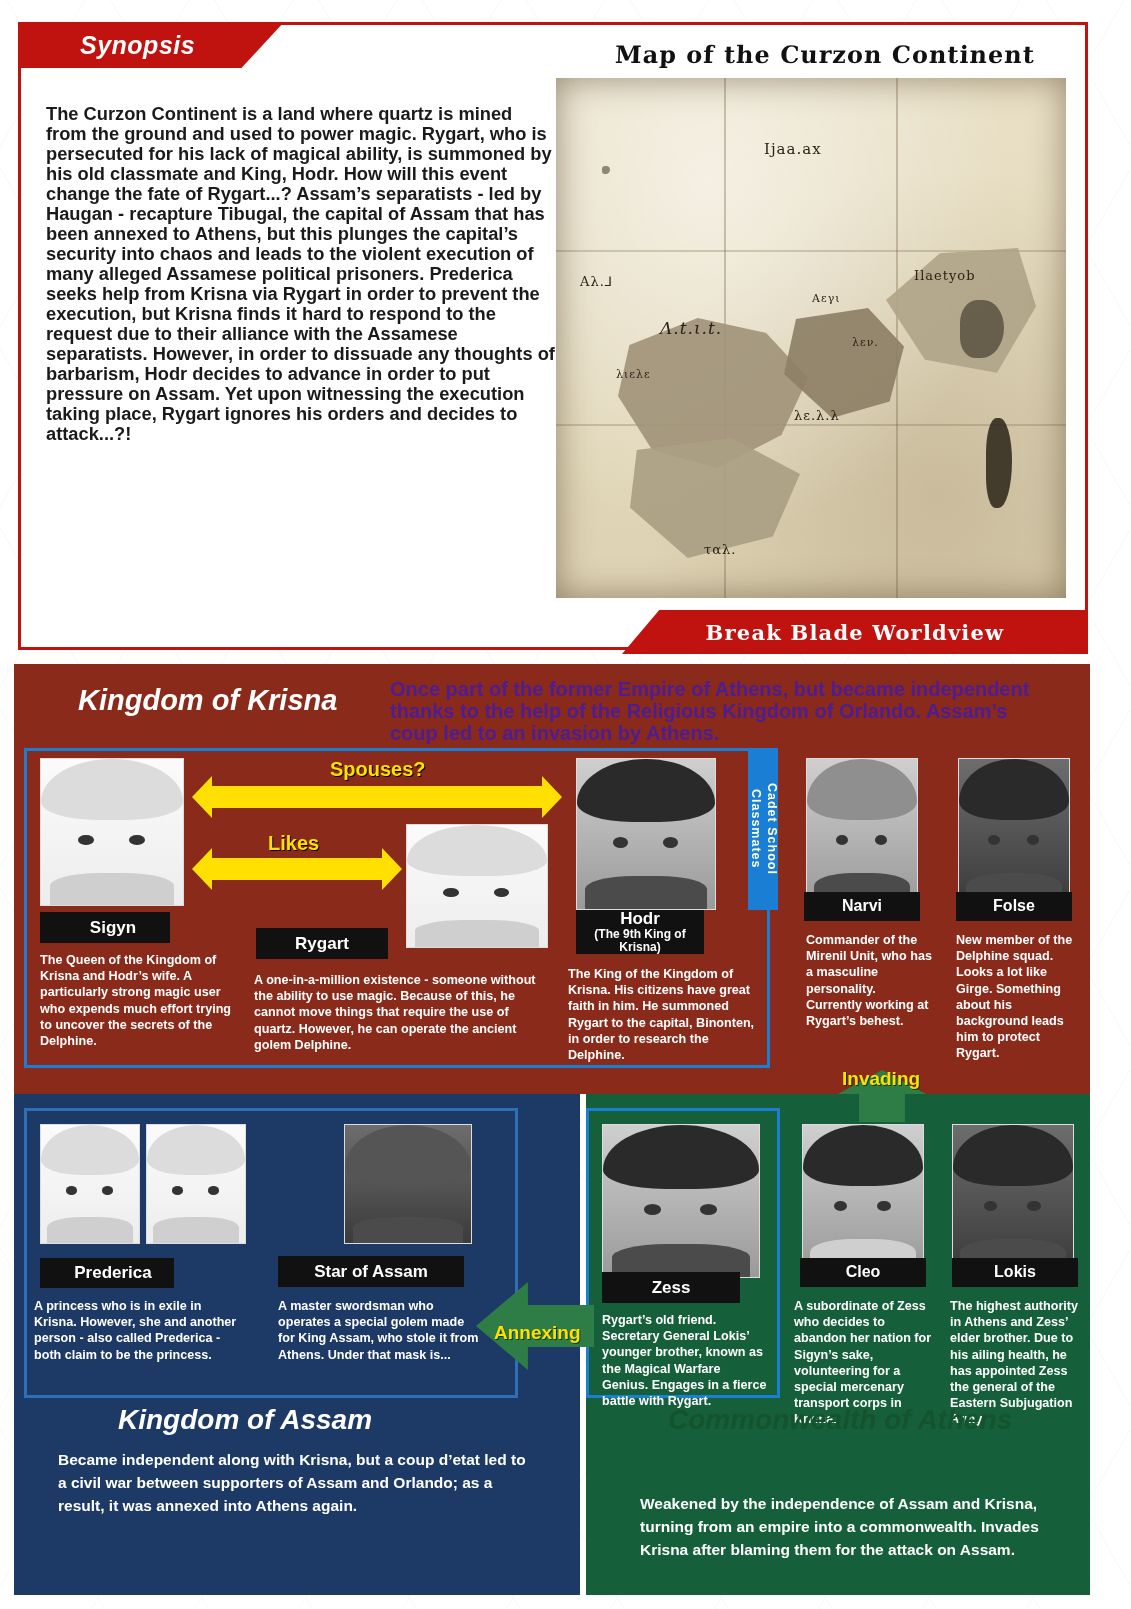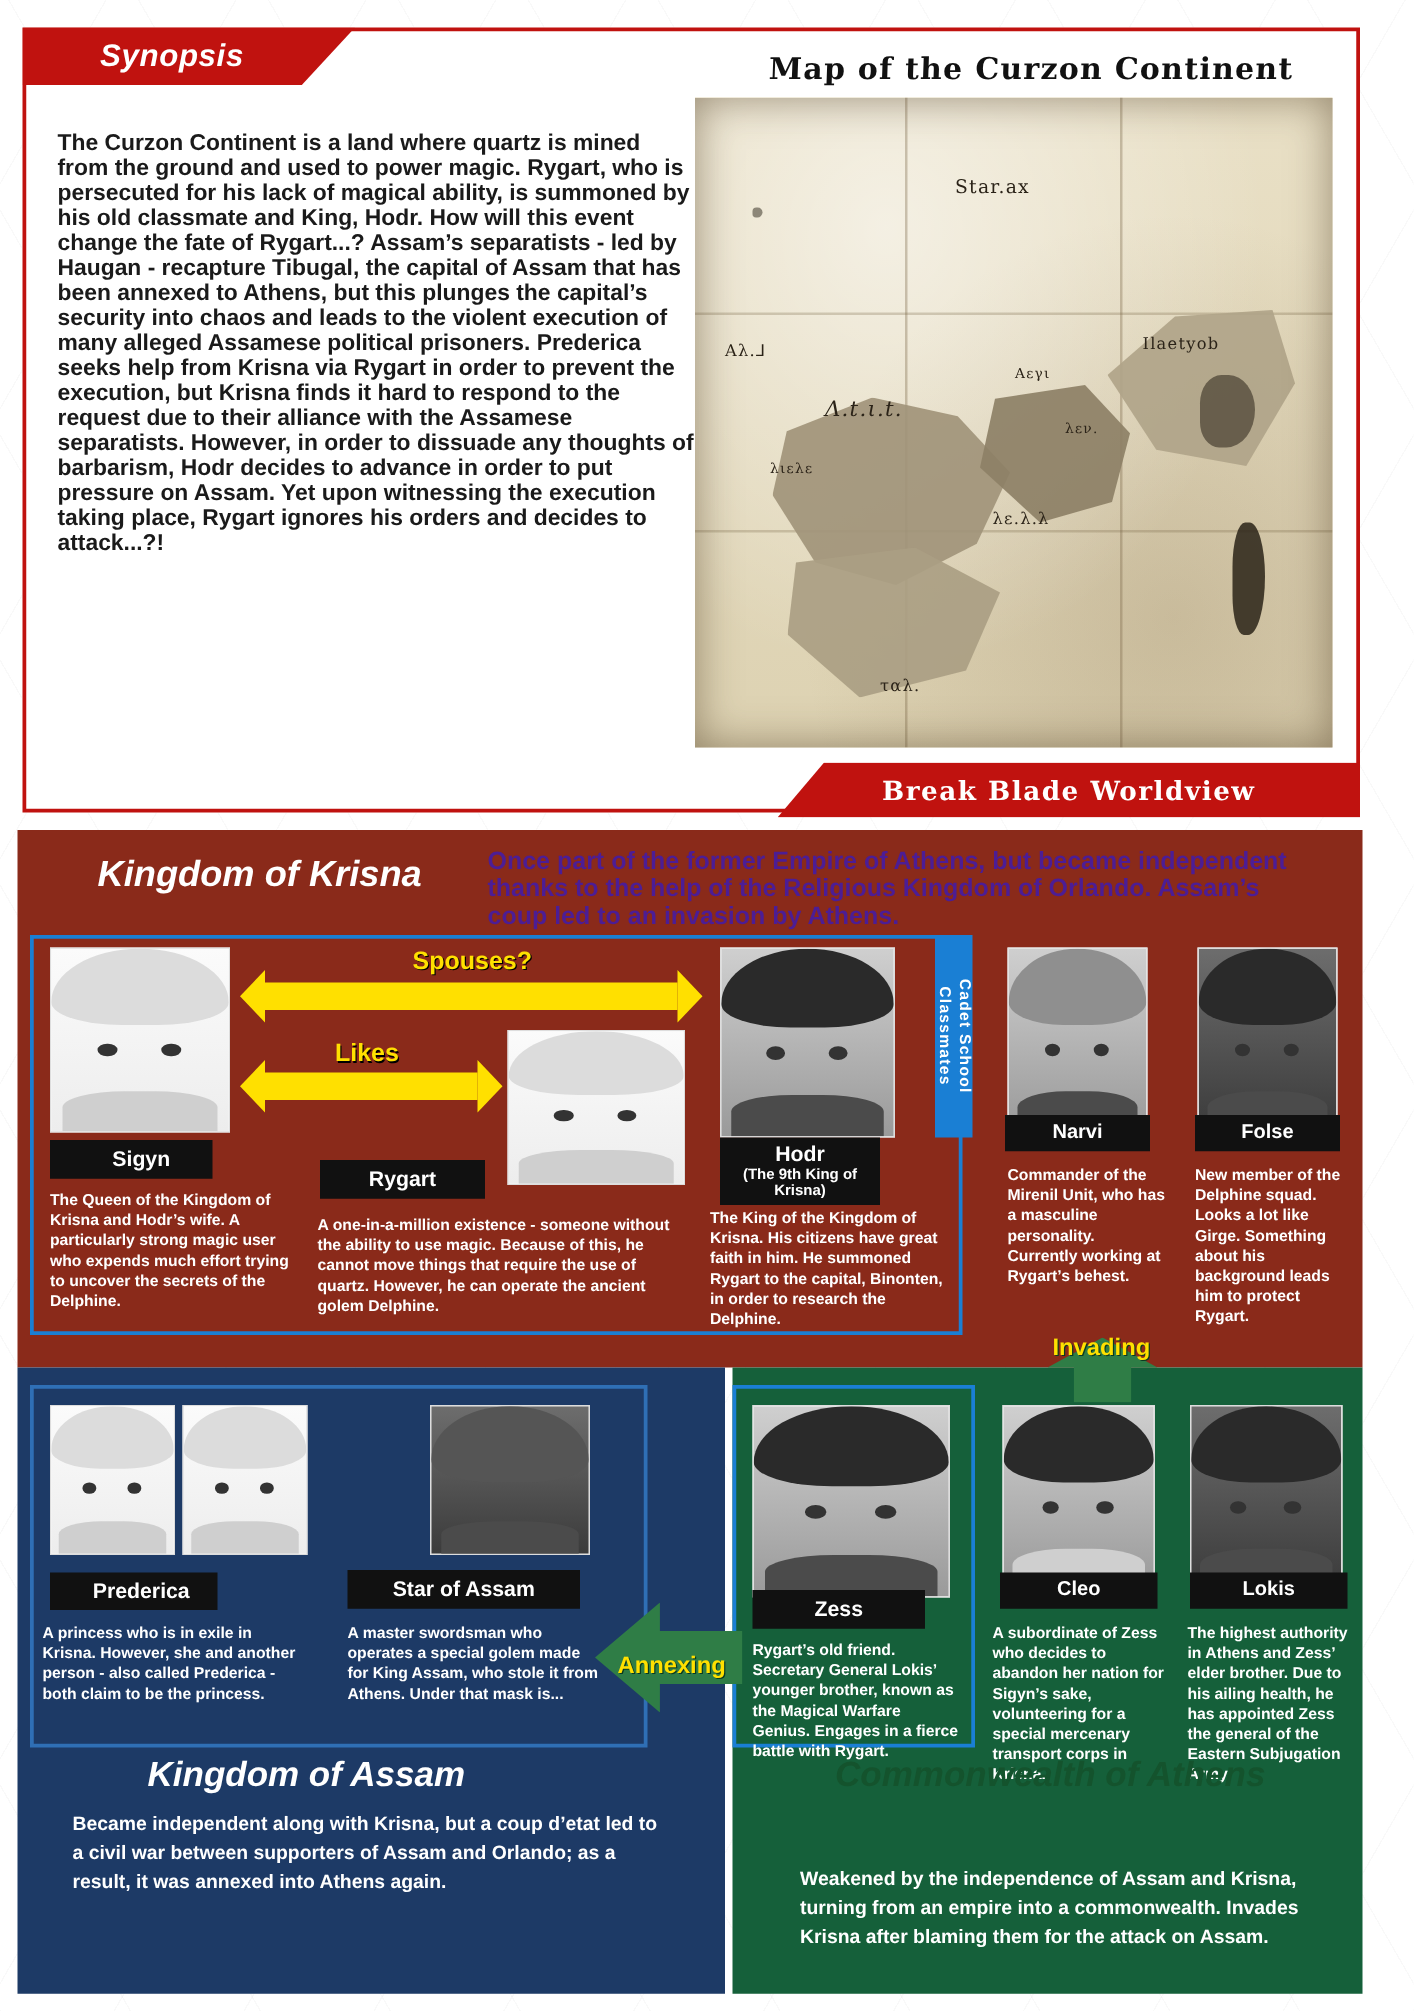--- a/index.html
+++ b/index.html
@@ -265,21 +265,21 @@
   <div class="map-fold f1"></div>
   <div class="map-fold f2"></div>
   <div class="map-foldh h1"></div>
   <div class="map-foldh h2"></div>
 
   <div class="landmass lm3"></div>
   <div class="landmass lm1"></div>
   <div class="landmass lm2"></div>
   <div class="landmass lm4"></div>
 
-  <div class="map-ink" style="left:208px; top:62px; font-size:15px;">Star.ax</div>
+  <div class="map-ink" style="left:208px; top:62px; font-size:15px;">Ijaa.ax</div>
   <div class="map-ink" style="left:24px; top:196px;">Aλ.⅃</div>
   <div class="map-ink" style="left:358px; top:190px;">Ilaetyob</div>
   <div class="map-ink" style="left:104px; top:240px; font-size:17px;font-style:italic;">Λ.t.ι.t.</div>
   <div class="map-ink" style="left:256px; top:214px; font-size:11px;">Aεγι</div>
   <div class="map-ink" style="left:296px; top:258px; font-size:11px;">λεν.</div>
   <div class="map-ink" style="left:238px; top:330px;">λε.λ.λ</div>
   <div class="map-ink" style="left:148px; top:464px;">ταλ.</div>
   <div class="map-ink" style="left:60px; top:290px; font-size:11px;">λιελε</div>
 
   <div class="map-blot" style="left:430px; top:340px; width:26px; height:90px;"></div>
@@ -324,21 +324,21 @@
 <div class="blurb" style="left:254px; top:972px; width:296px;">A one-in-a-million existence - someone without the ability to use magic. Because of this, he cannot move things that require the use of quartz. However, he can operate the ancient golem Delphine.</div>
 
 <div class="portrait" style="left:576px; top:758px; width:140px; height:152px;">
   <div class="face mid">
     <div class="hair"></div>
     <div class="eye l"></div>
     <div class="eye r"></div>
     <div class="body dark"></div>
   </div>
 </div>
-<div class="nameplate" style="left:576px; top:910px; width:128px; height:54px; font-size:17px;">
+<div class="nameplate" style="left:576px; top:910px; width:128px; height:44px; font-size:17px;">
   <span>Hodr</span>
   <span class="sub">(The 9th King of Krisna)</span>
 </div>
 <div class="blurb" style="left:568px; top:966px; width:196px;">The King of the Kingdom of Krisna. His citizens have great faith in him. He summoned Rygart to the capital, Binonten, in order to research the Delphine.</div>
 
 <div class="yarrow" style="left:212px; top:786px; width:330px;"></div>
 <div class="arrow-label" style="left:330px; top:758px;">Spouses?</div>
 <div class="yarrow" style="left:212px; top:858px; width:170px;"></div>
 <div class="arrow-label" style="left:268px; top:832px;text-align:center;">Likes</div>
 

